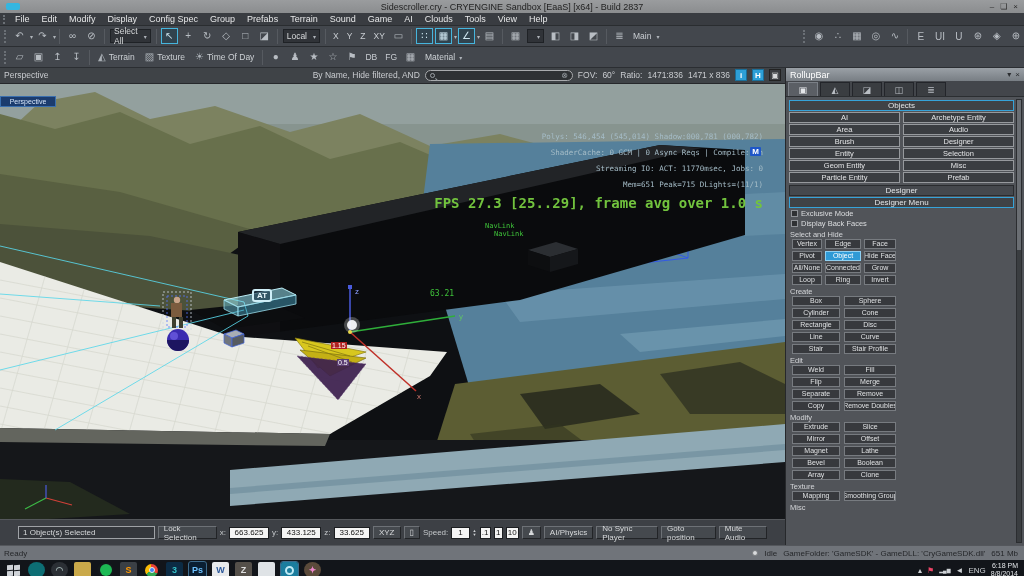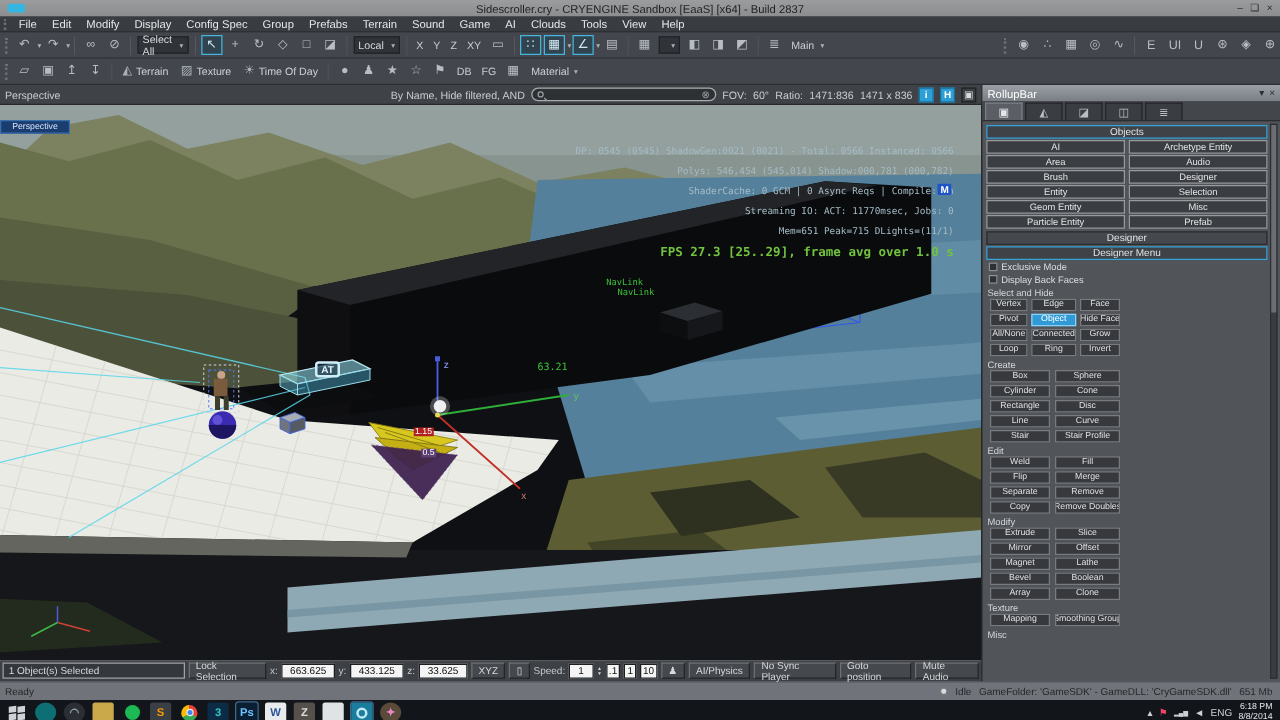--- a/index.html
+++ b/index.html
@@ -51,37 +51,37 @@
   .sclear { color:#9aa0a5; font-size:8px; margin-left:auto; }
   .bluebtn { width:12px; height:12px; background:#2d9fd6; color:#fff; font-size:8px; font-weight:bold;
     display:flex; align-items:center; justify-content:center; border:1px solid #1b6f99; }
   .graybtn { width:12px; height:12px; background:#3a3d41; color:#d8dadc; font-size:8px;
     display:flex; align-items:center; justify-content:center; border:1px solid #222; }
 
   
   .viewport { position:relative; width:785px; height:444px; background:#0e1013; overflow:hidden; }
   .debug { position:absolute; top:1px; right:22px; text-align:right;
     font-family:"DejaVu Sans Mono", monospace; font-size:7.5px; line-height:8px; color:#a5bcc7; white-space:pre; }
-  .debug .fps { font-size:10px; line-height:12px; color:#72c33e; font-weight:bold; }
+  .debug .fps { font-size:14px; line-height:12px; color:#72c33e; font-weight:bold; }
   .mbadge { position:absolute; top:63px; right:24px; background:#1e56c8; color:#fff; font-size:8px;
     font-weight:bold; padding:0 2px; border-radius:1px; }
   .vplabel { position:absolute; font-size:7px; }
   .persp-tab { left:0; top:12px; width:56px; height:11px; background:#1b3c6e; border:1px solid #3a6fae;
     color:#d6e6fa; display:flex; align-items:center; justify-content:center; }
   .navlink { color:#3fc43a; font-family:"DejaVu Sans Mono", monospace; }
   .dist { color:#3fc43a; font-size:8px; font-family:"DejaVu Sans Mono", monospace; }
   .dimr { background:#b02020; color:#fff; padding:0 1px; font-size:7px; }
   .dimp { background:#5c3f73; color:#fff; padding:0 1px; font-size:7px; }
   .atbadge { left:252px; top:205px; width:20px; height:13px; border:2px solid #cfeef7; border-radius:3px;
     background:rgba(30,60,80,.65); color:#eaf8fd; font-size:8px; font-weight:bold;
     display:flex; align-items:center; justify-content:center; }
 
   
-  .statusbar { height:16px; background:#3d4045; border-top:1px solid #55585c; display:flex; align-items:center;
-    gap:3px; padding:0 2px; font-size:8px; color:#d7d9db; }
+  .statusbar { height:26px; background:#3d4045; border-top:1px solid #55585c; display:flex; align-items:center;
+    gap:3px; padding:0 18px; font-size:8px; color:#d7d9db; }
   .sunken { background:#34373c; border:1px solid #9fa2a6; height:13px; display:flex; align-items:center; padding:0 4px; }
   .sbtn { background:#45494e; border-top:1px solid #6d7176; border-left:1px solid #6d7176;
     border-bottom:1px solid #222427; border-right:1px solid #222427; height:13px;
     display:flex; align-items:center; justify-content:center; padding:0 5px; }
   .winput { background:#f4f4f4; border:1px solid #1c1e21; color:#111; height:12px;
     display:flex; align-items:center; justify-content:center; }
   .spin { display:flex; flex-direction:column; font-size:4px; color:#cfd2d5; line-height:4px; }
   .slbl { color:#c6c9cc; }
 
   
@@ -504,21 +504,21 @@
             <line x1="46" y1="414" x2="72" y2="421" stroke="#d04038" stroke-width="1.2"></line>
             <line x1="46" y1="414" x2="25" y2="425" stroke="#3cba46" stroke-width="1.2"></line>
             <line x1="46" y1="414" x2="46" y2="401" stroke="#4a5bdc" stroke-width="1.2"></line>
           </g>
         </svg>
 
         
         <div class="vplabel persp-tab">Perspective</div>
         <div class="debug"><br>
 <br>
-<span>DP: 0545 (0545) ShadowGen:0021 (0021) - Total: 0566 Instanced: 0566</span><br>
+<br>
 <span>Polys: 546,454 (545,014) Shadow:000,781 (000,782)</span><br>
 <span>ShaderCache: 0 GCM | 0 Async Reqs | Compile: On</span><br>
 <span>Streaming IO: ACT: 11770msec, Jobs: 0</span><br>
 <span>Mem=651 Peak=715 DLights=(11/1)</span><br>
 <span class="fps">FPS 27.3 [25..29], frame avg over 1.0 s</span></div>
         <div class="mbadge">M</div>
         <div class="vplabel navlink" style="left:485px;top:138px">NavLink</div>
         <div class="vplabel navlink" style="left:494px;top:146px">NavLink</div>
         <div class="vplabel dist" style="left:430px;top:205px">63.21</div>
         <div class="vplabel dimr" style="left:331px;top:258px">1.15</div>

